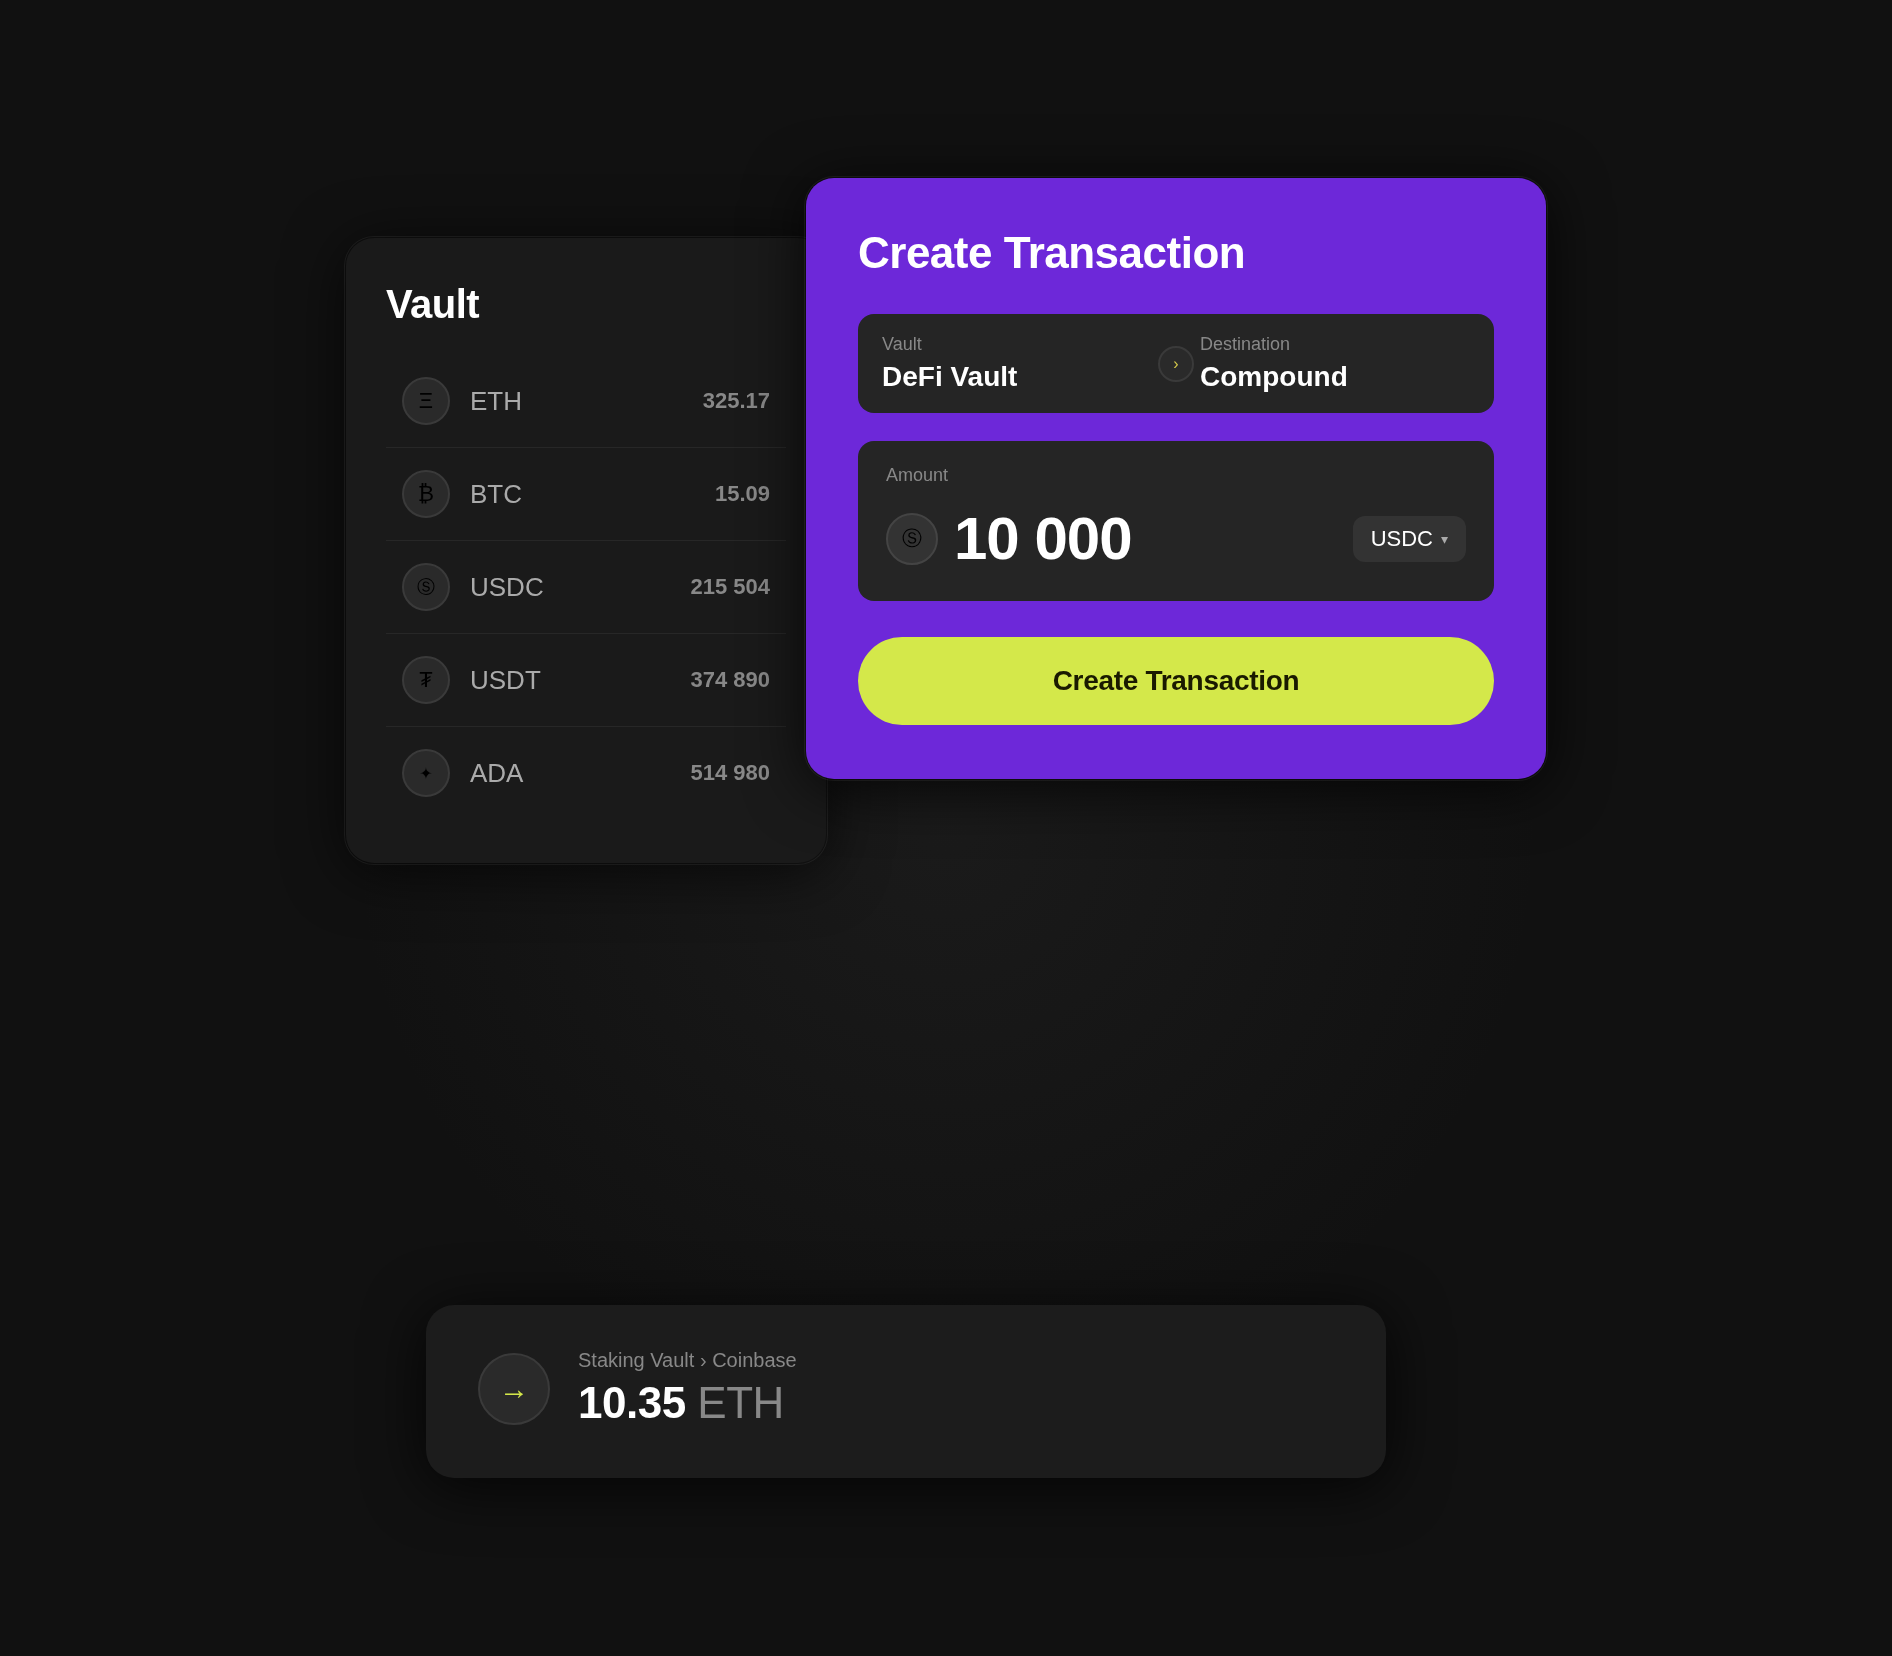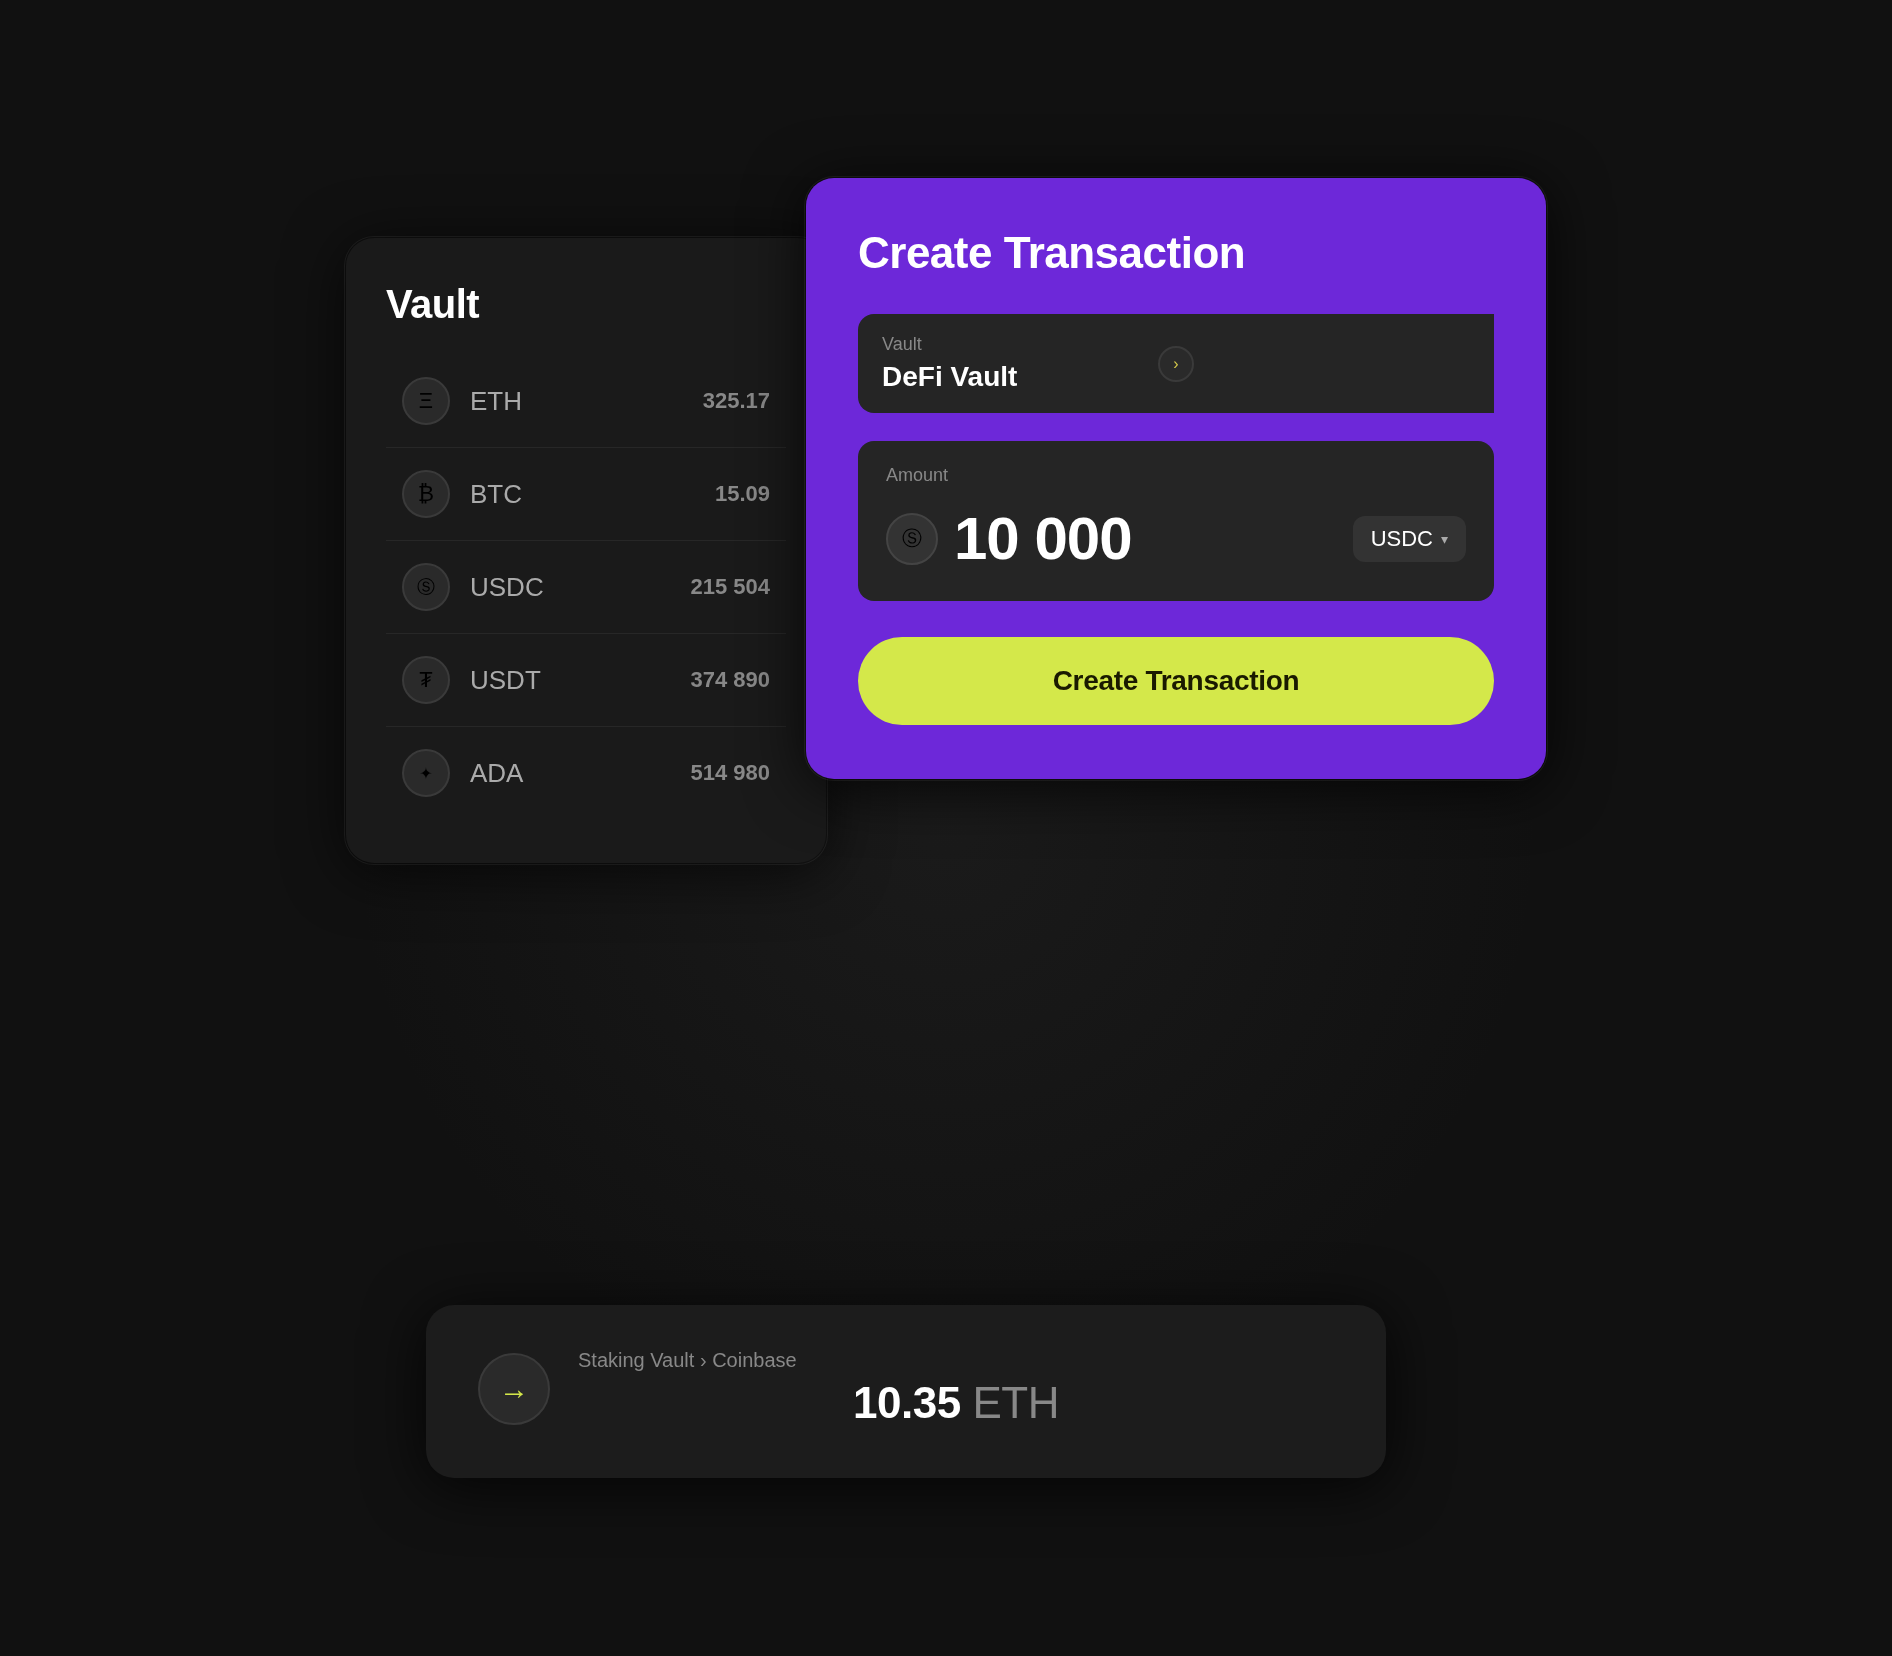--- a/index.html
+++ b/index.html
@@ -294,21 +294,20 @@
 
     .new-tx-route span {
       color: #888;
     }
 
     .new-tx-amount {
       color: #fff;
       font-size: 44px;
       font-weight: 700;
       letter-spacing: -0.5px;
-      text-align: center;
     }
 
     .new-tx-amount .eth-label {
       color: #888;
       font-weight: 500;
     }
 
     .pending-badge {
       background: transparent;
       border: 2px solid #d4e84a;
@@ -401,20 +400,24 @@
 
   <div class="create-tx-card">
     <div class="create-tx-title">Create Transaction</div>
 
     <div class="vault-dest-row">
       <div class="vault-field">
         <div class="field-label">Vault</div>
         <div class="field-value">DeFi Vault</div>
       </div>
       <div class="arrow-sep">›</div>
+      <div class="dest-field">
+        <div class="field-label">Destination</div>
+        <div class="field-value">Compound</div>
+      </div>
     </div>
 
     <div class="amount-section">
       <div class="amount-label">Amount</div>
       <div class="amount-row">
         <div class="amount-left">
           <div class="amount-coin-icon" style="font-size:20px;">Ⓢ</div>
           <div class="amount-value">10 000</div>
         </div>
         <div class="currency-selector">

